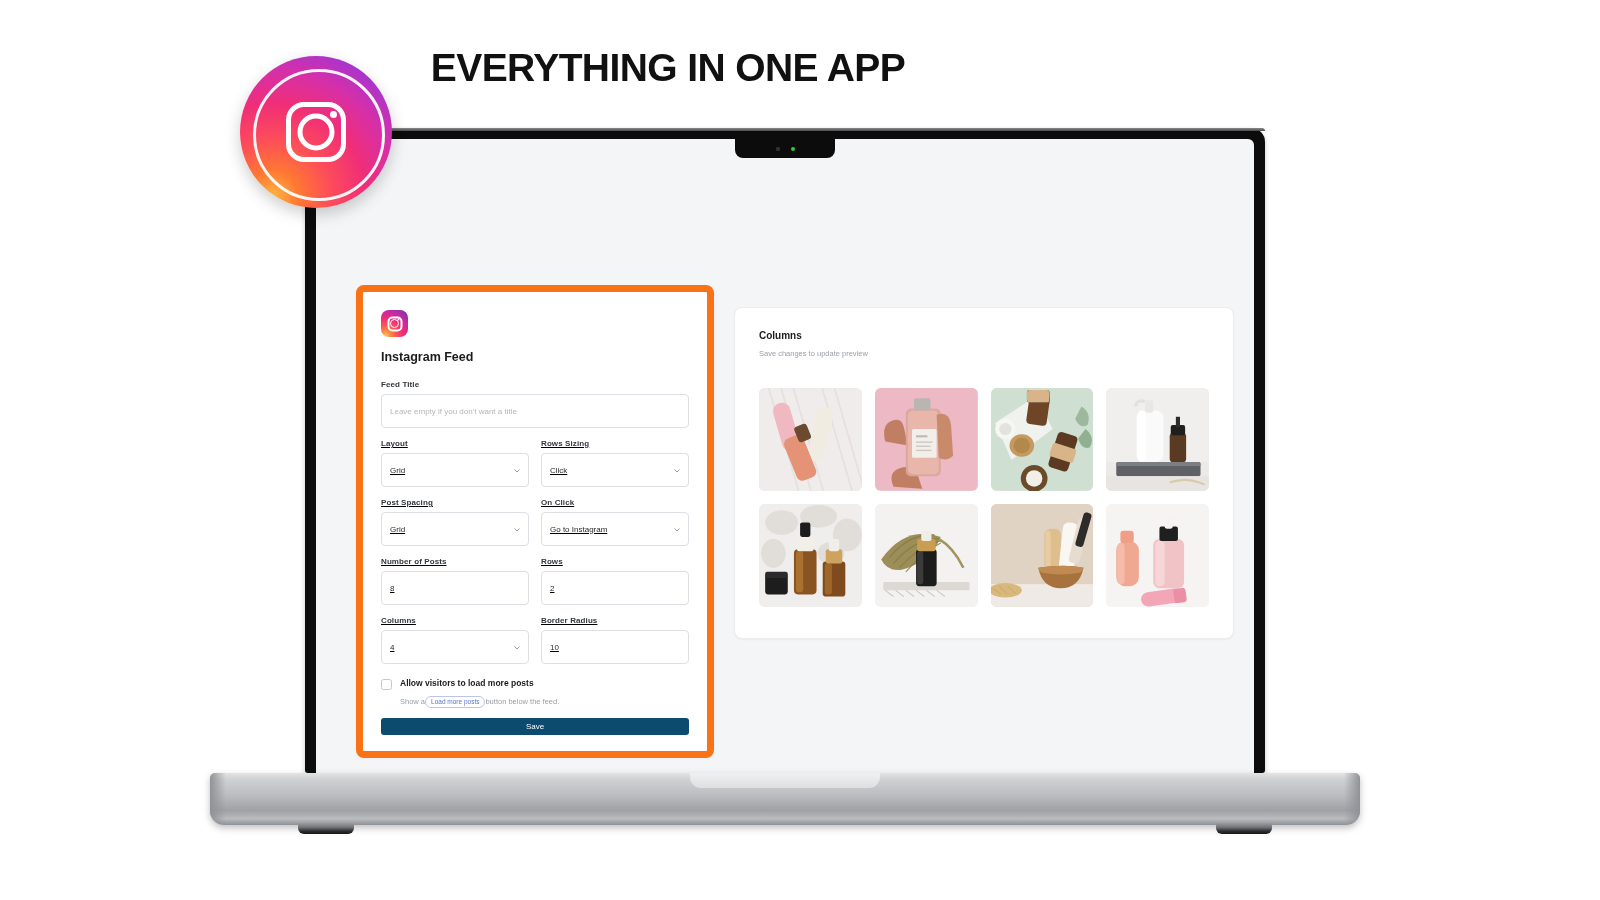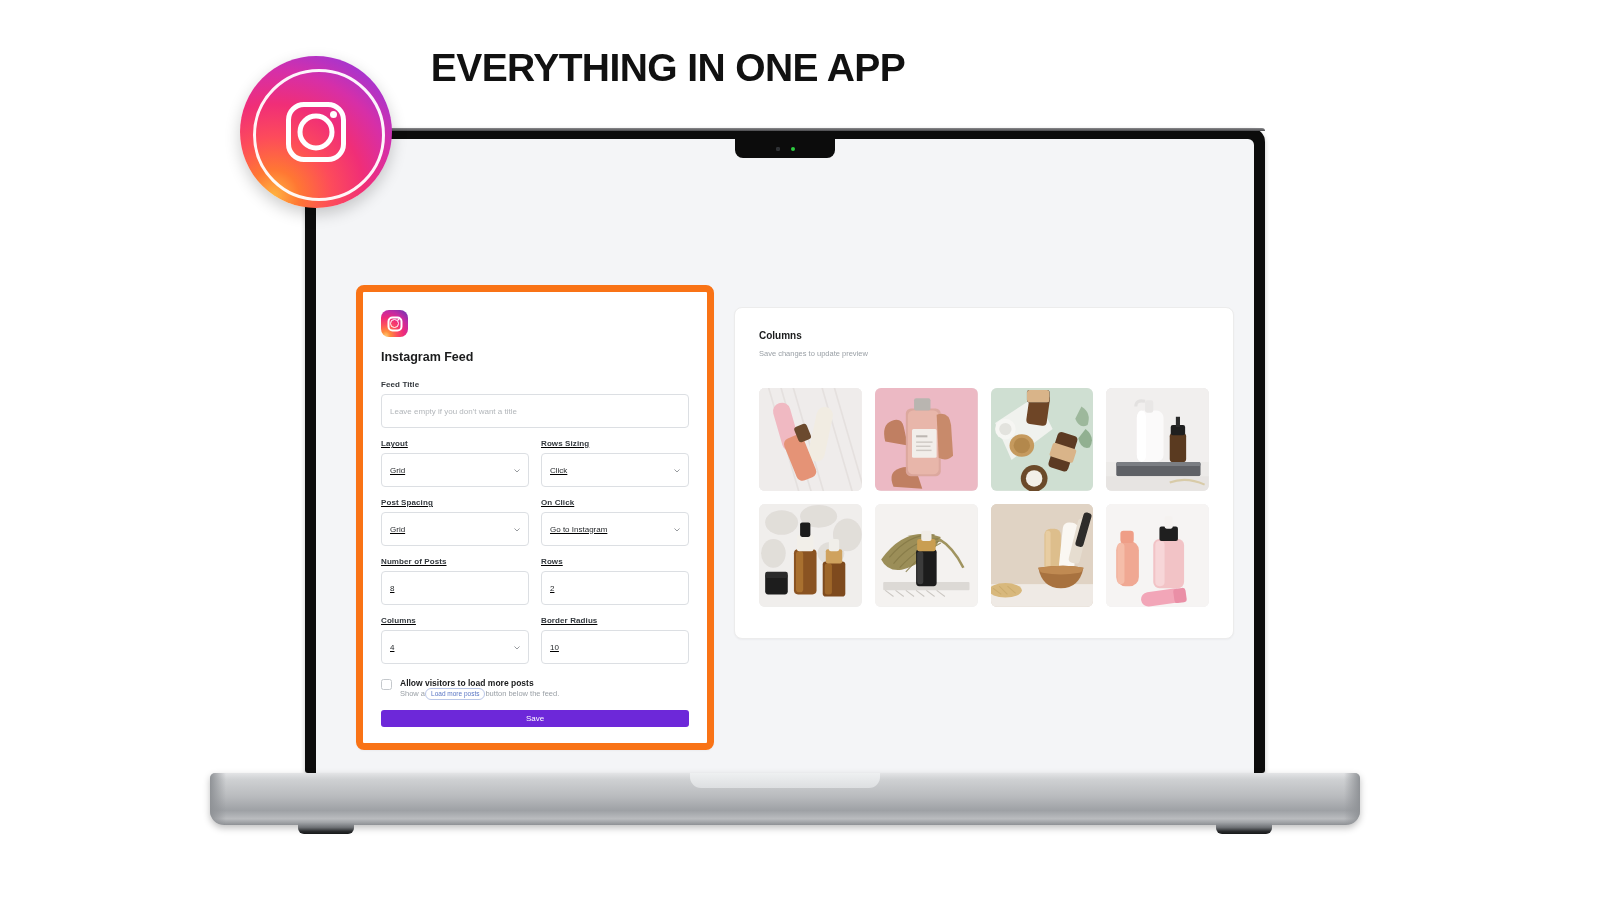--- a/index.html
+++ b/index.html
@@ -289,21 +289,21 @@
     border: 1px solid #c4c8cc;
     border-radius: 2.5px;
     background: #fff;
     flex: none;
     margin-top: 1px;
   }
   .check-title {
     font-size: 8.5px;
     font-weight: bold;
     color: #1b1c1d;
-    margin-bottom: 0;
+    margin-bottom: 8px;
   }
   .check-sub {
     font-size: 7.5px;
     color: #9aa0a6;
     display: flex;
     align-items: center;
     gap: 0;
     white-space: nowrap;
   }
   .pill {
@@ -313,21 +313,21 @@
     padding: 1px 5px;
     font-size: 6.5px;
     color: #5a76c4;
     line-height: 1.2;
   }
 
   .save-btn {
     display: block;
     width: 100%;
     height: 17px;
-    background: #6d28d9;
+    background: #0c4a6e;
     border: none;
     border-radius: 3px;
     color: #ffffff;
     font-size: 8px;
     font-family: "Liberation Sans", sans-serif;
     line-height: 17px;
     text-align: center;
     margin-bottom: 16px;
     cursor: pointer;
   }

